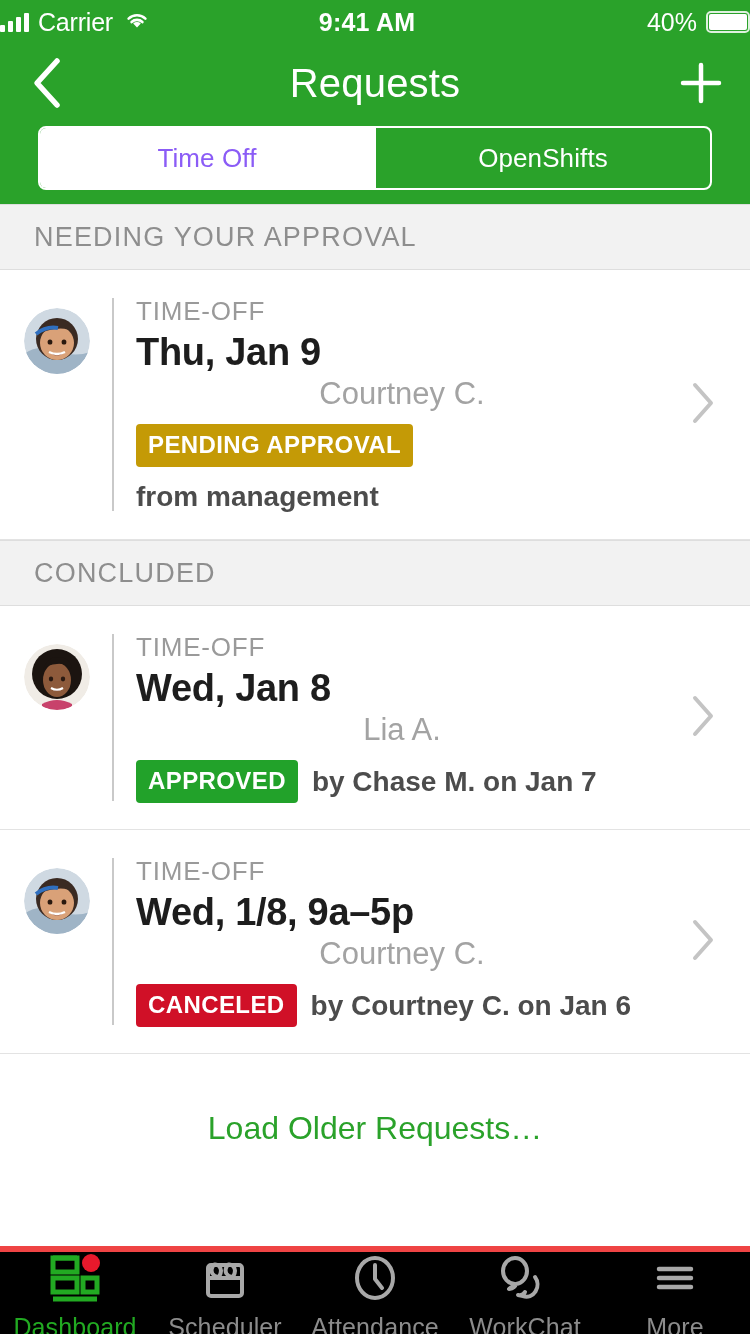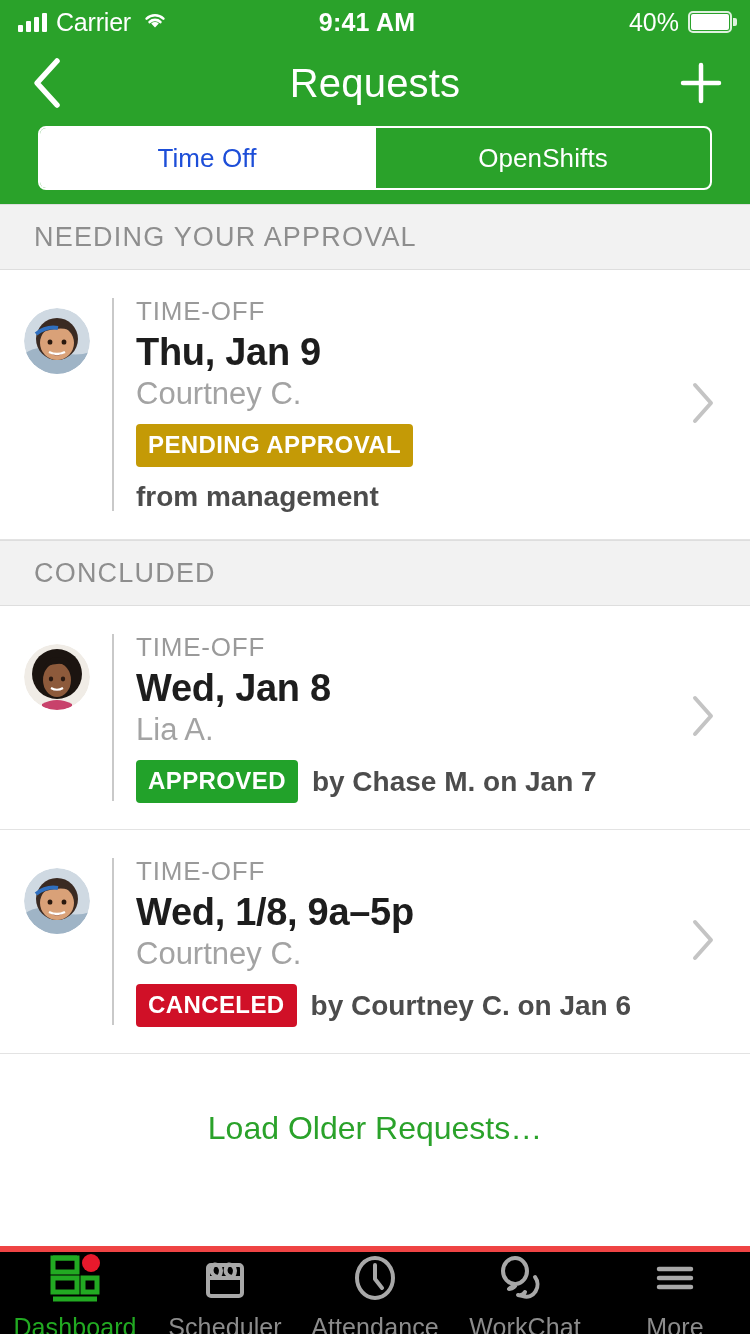--- a/index.html
+++ b/index.html
@@ -9,21 +9,21 @@
     background:#ffffff;
     overflow:hidden;
   }
   #app { position:relative; width:750px; height:1334px; display:flex; flex-direction:column; }
 
   
   .header { background:#2aa22a; color:#fff; flex:0 0 auto; }
 
   .statusbar {
     height:44px; display:flex; align-items:center;
-    padding:0 18px; position:relative;
+    padding:0 0; position:relative;
   }
   .sb-left { display:flex; align-items:center; gap:9px; }
   .signal { display:flex; align-items:flex-end; gap:3px; height:19px; }
   .signal i { display:block; width:5px; background:#fff; border-radius:1px; }
   .signal i:nth-child(1){ height:7px; }
   .signal i:nth-child(2){ height:11px; }
   .signal i:nth-child(3){ height:15px; }
   .signal i:nth-child(4){ height:19px; }
   .carrier { font-size:25px; letter-spacing:-0.2px; }
   .wifi { margin-left:2px; }
@@ -70,21 +70,21 @@
     border:2px solid #fff; border-radius:8px;
     display:flex; overflow:hidden;
   }
   .seg {
     flex:1 1 0; display:flex; align-items:center; justify-content:center;
     font-size:26px; color:#fff; cursor:pointer; background:transparent;
     border:none; border-left:2px solid #fff; font-family:inherit;
     letter-spacing:.1px;
   }
   .seg:first-child { border-left:none; }
-  .seg.active { background:#fff; color:#1d4ed8;text-align:center; }
+  .seg.active { background:#fff; color:#8b5cf6;text-align:center; }
   .hdr-pad { height:14px; }
 
   
   .content { flex:1 1 auto; background:#fff; overflow:hidden; }
 
   .section-head {
     background:#f2f2f2; border-top:1px solid #dedede; border-bottom:1px solid #dedede;
     height:66px; display:flex; align-items:center; padding:6px 34px;
     font-size:27px; color:#8e8e8e; letter-spacing:1.2px;
   }
@@ -109,21 +109,21 @@
   }
 
   .req-body { flex:1 1 auto; padding-left:22px; min-width:0; }
   .req-kind {
     font-size:26px; color:#9a9a9a; letter-spacing:.8px; margin-bottom:4px;
   }
   .req-date {
     font-size:38px; font-weight:700; color:#1d1d1d; letter-spacing:-0.3px;
     margin-bottom:2px;
   }
-  .req-person { font-size:31px; color:#a3a3a3; margin-bottom:12px; }
+  .req-person { font-size:31px; color:#a3a3a3; margin-bottom:12px;text-align:center; }
 
   .req-status { display:flex; align-items:center; gap:14px; flex-wrap:wrap; }
   .badge {
     display:inline-block; color:#fff; font-size:24px; font-weight:700;
     letter-spacing:.4px; padding:7px 12px 8px 12px; border-radius:4px;
     white-space:nowrap;
   }
   .status-note { font-size:28px; font-weight:700; color:#4c4c4c; white-space:nowrap; }
 
   .chevron { flex:0 0 auto; margin-left:10px; padding:0 12px; }

